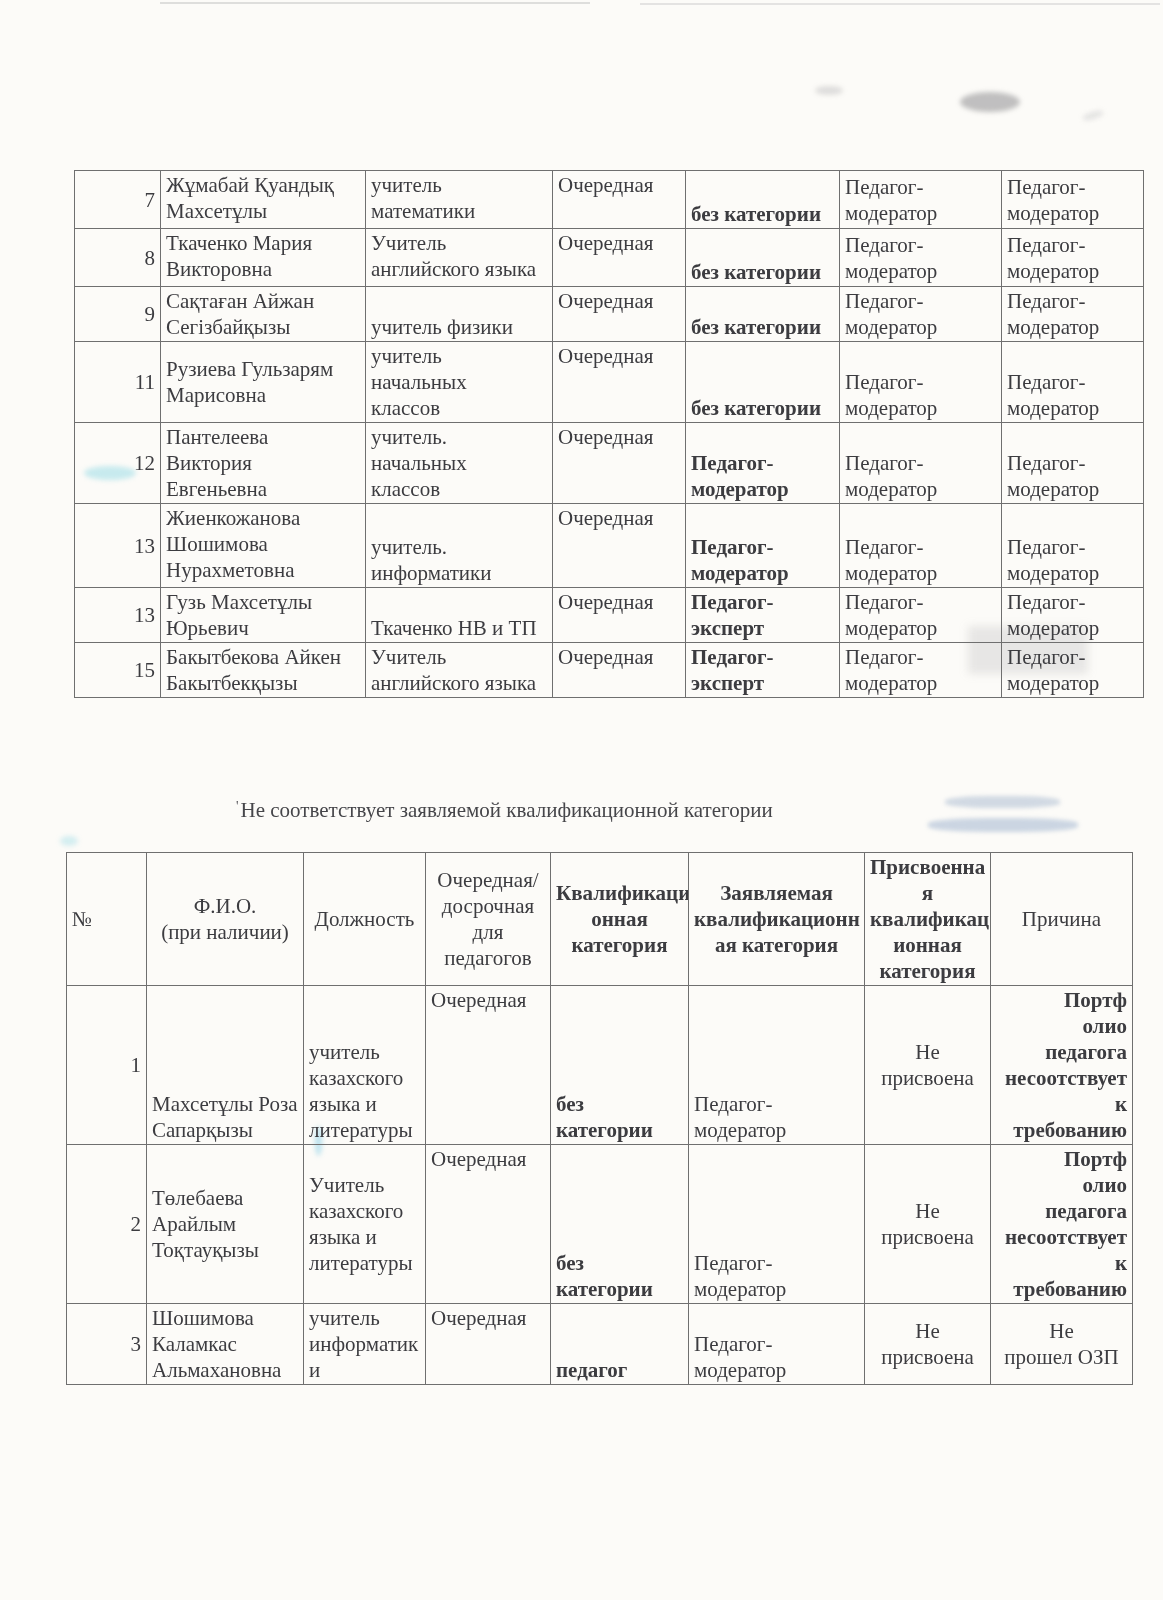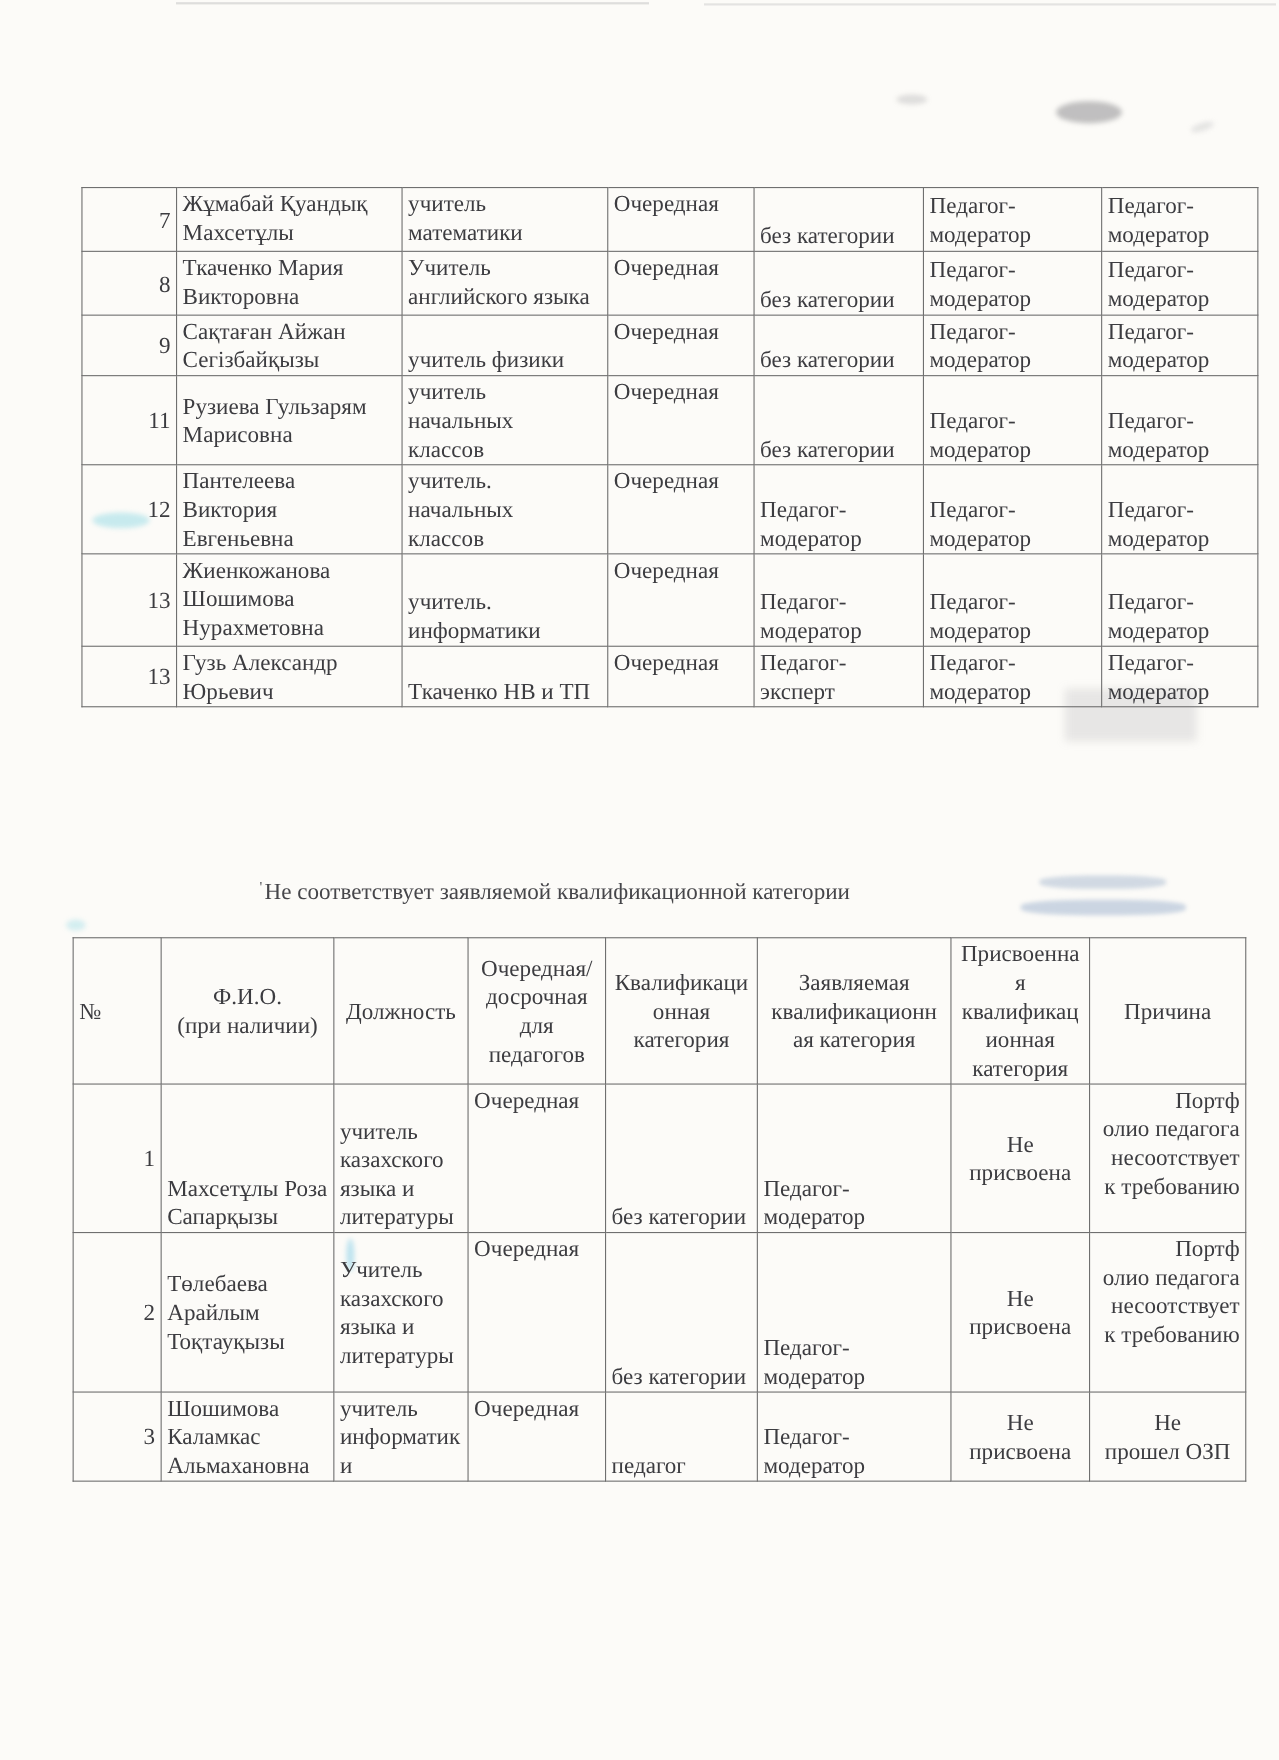--- a/index.html
+++ b/index.html
@@ -19,21 +19,21 @@
     white-space:pre-line;
     overflow:hidden;
   }
   .va-t{vertical-align:top}
   .va-m{vertical-align:middle}
   .va-b{vertical-align:bottom}
   .al-r{text-align:right}
   .al-c{text-align:center}
   .al-l{text-align:left}
   .num-cell{padding-right:3px;}
-  .tight{padding-left:3px;padding-right:2px;}
+  .tight{padding-left:3px;padding-right:2px;font-weight:bold;}
   .caption{
     position:absolute;left:236px;top:798px;font-size:21px;color:#46464a;
     white-space:nowrap;
   }
   .caption .tick{font-size:14px;vertical-align:6px;margin-right:2px;color:#55555a;}
   
   .artifact{position:absolute;pointer-events:none;}
   .edge-line{height:2px;background:rgba(120,120,122,0.22);filter:blur(0.7px);}
   .smudge{border-radius:50%;filter:blur(2.5px);}
   .squiggle{border-radius:40%;filter:blur(2px);}
@@ -143,23 +143,37 @@
     <td class="va-t">Очередная</td>
     <td class="va-b tight">Педагог-
 модератор</td>
     <td class="va-b">Педагог-
 модератор</td>
     <td class="va-b">Педагог-
 модератор</td>
   </tr>
   <tr style="height:54px">
     <td class="va-m al-r num-cell">13</td>
-    <td class="va-t">Гузь Александр
+    <td class="va-t">Гузь Махсетұлы
 Юрьевич</td>
     <td class="va-b">Ткаченко НВ и ТП</td>
+    <td class="va-t">Очередная</td>
+    <td class="va-t tight">Педагог-
+эксперт</td>
+    <td class="va-t">Педагог-
+модератор</td>
+    <td class="va-t">Педагог-
+модератор</td>
+  </tr>
+  <tr style="height:53px">
+    <td class="va-m al-r num-cell">15</td>
+    <td class="va-t">Бакытбекова Айкен
+Бакытбекқызы</td>
+    <td class="va-t">Учитель
+английского языка</td>
     <td class="va-t">Очередная</td>
     <td class="va-t tight">Педагог-
 эксперт</td>
     <td class="va-t">Педагог-
 модератор</td>
     <td class="va-t">Педагог-
 модератор</td>
   </tr>
   </tbody>
 </table>

